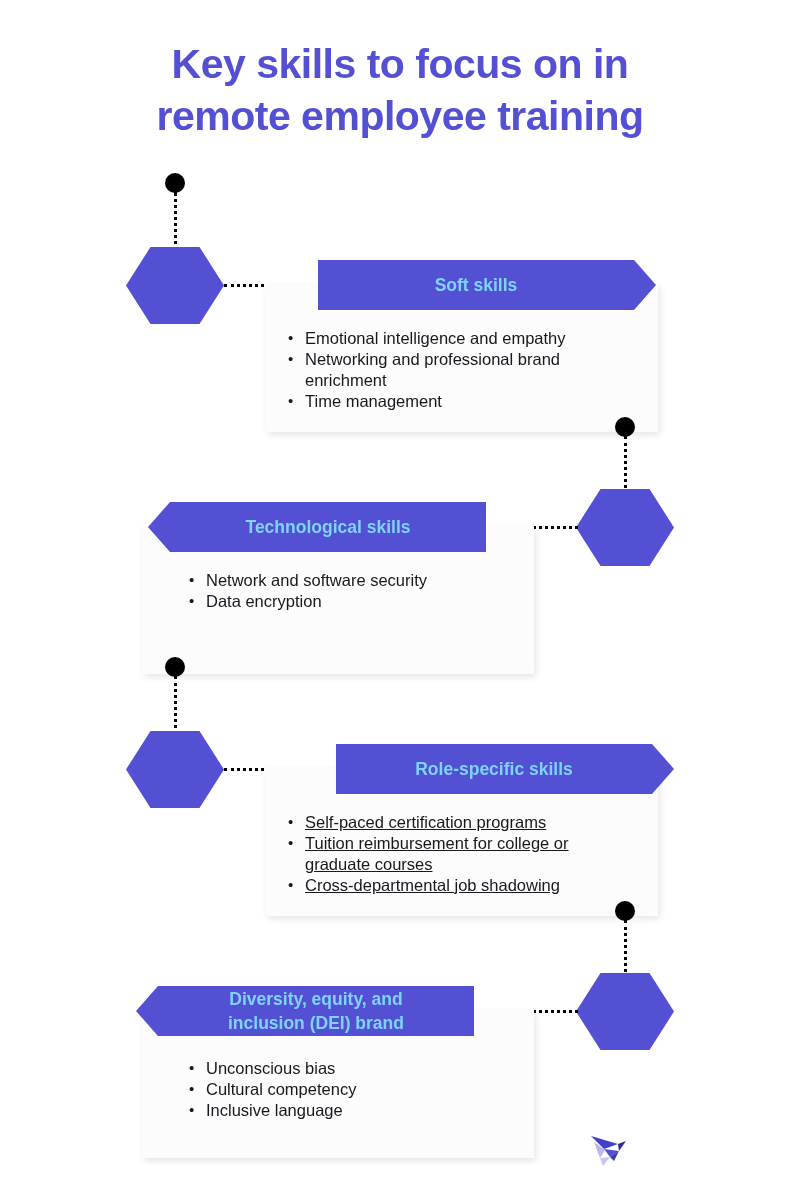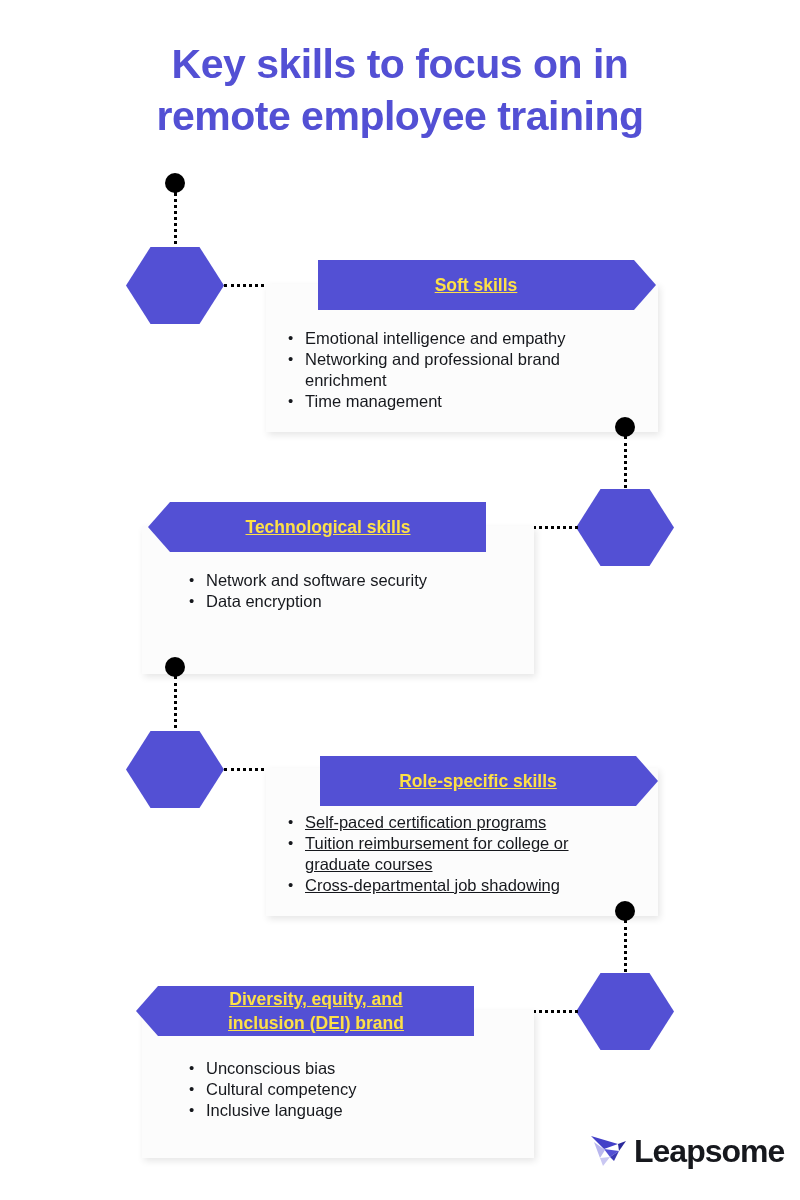--- a/index.html
+++ b/index.html
@@ -37,30 +37,29 @@
 
   
   .card-body {
     position: absolute;
     background: #FCFCFC;
     box-shadow: 2px 3px 7px rgba(0,0,0,0.10);
   }
   .banner {
     position: absolute;
     background: #5350D4;
-    color: #fde047;
+    color: #7dd3fc;
     font-size: 17.5px;
     font-weight: bold;
     display: flex;
     align-items: center;
     justify-content: center;
     text-align: center;
     line-height: 24px;
     box-sizing: border-box;
-    text-decoration: underline;
   }
   .banner.point-right {
     clip-path: polygon(0 0, calc(100% - 22px) 0, 100% 50%, calc(100% - 22px) 100%, 0 100%);
     padding-right: 22px;
   }
   .banner.point-left {
     clip-path: polygon(22px 0, 100% 0, 100% 100%, 22px 100%, 0 50%);
     padding-left: 22px;
   }
   .hexagon {
@@ -173,21 +172,21 @@
 
   <div class="dot" style="left:165px; top:657px; width:20px; height:20px;"></div>
   <div class="vline" style="left:174px; top:676px; height:58px;"></div>
 
   <div class="hexagon" style="left:126px; top:731px; width:98px; height:77px;"></div>
 
   <div class="hline" style="left:224px; top:768px; width:95px;"></div>
 
   <div class="card-body" style="left:266px; top:768px; width:392px; height:148px;"></div>
 
-  <div class="banner point-right" style="left:320px; top:744px; width:338px; height:50px;margin-top:12px;">
+  <div class="banner point-right" style="left:336px; top:744px; width:338px; height:50px;">
     <span>Role-specific skills</span>
   </div>
 
   <ul class="bullets" style="left:285px; top:812px; width:360px;text-decoration:underline;">
     <li>Self-paced certification programs</li>
     <li style="width:312px;">Tuition reimbursement for college or graduate courses</li>
     <li>Cross-departmental job shadowing</li>
   </ul>
 
   <div class="dot" style="left:615px; top:901px; width:20px; height:20px;"></div>
@@ -216,16 +215,15 @@
     <span style="display:inline-block; width:42px; height:42px;">
       <svg width="42" height="42" viewBox="0 0 42 42" xmlns="http://www.w3.org/2000/svg">
         <polygon points="3,6 30,14 16,19" fill="#4340C8"></polygon>
         <polygon points="30,14 38,11 31,21" fill="#2B2A9B"></polygon>
         <polygon points="16,19 31,21 22,27" fill="#5350D4"></polygon>
         <polygon points="6,12 17,20 12,28" fill="#B9B7EE"></polygon>
         <polygon points="12,28 22,27 15,36" fill="#C9C7F2"></polygon>
         <polygon points="22,27 31,21 26,31" fill="#3B39B4"></polygon>
       </svg>
     </span>
-    <span id="logo-word">Leapsome</span>
   </div>
 
 </div>
 
 </body></html>

